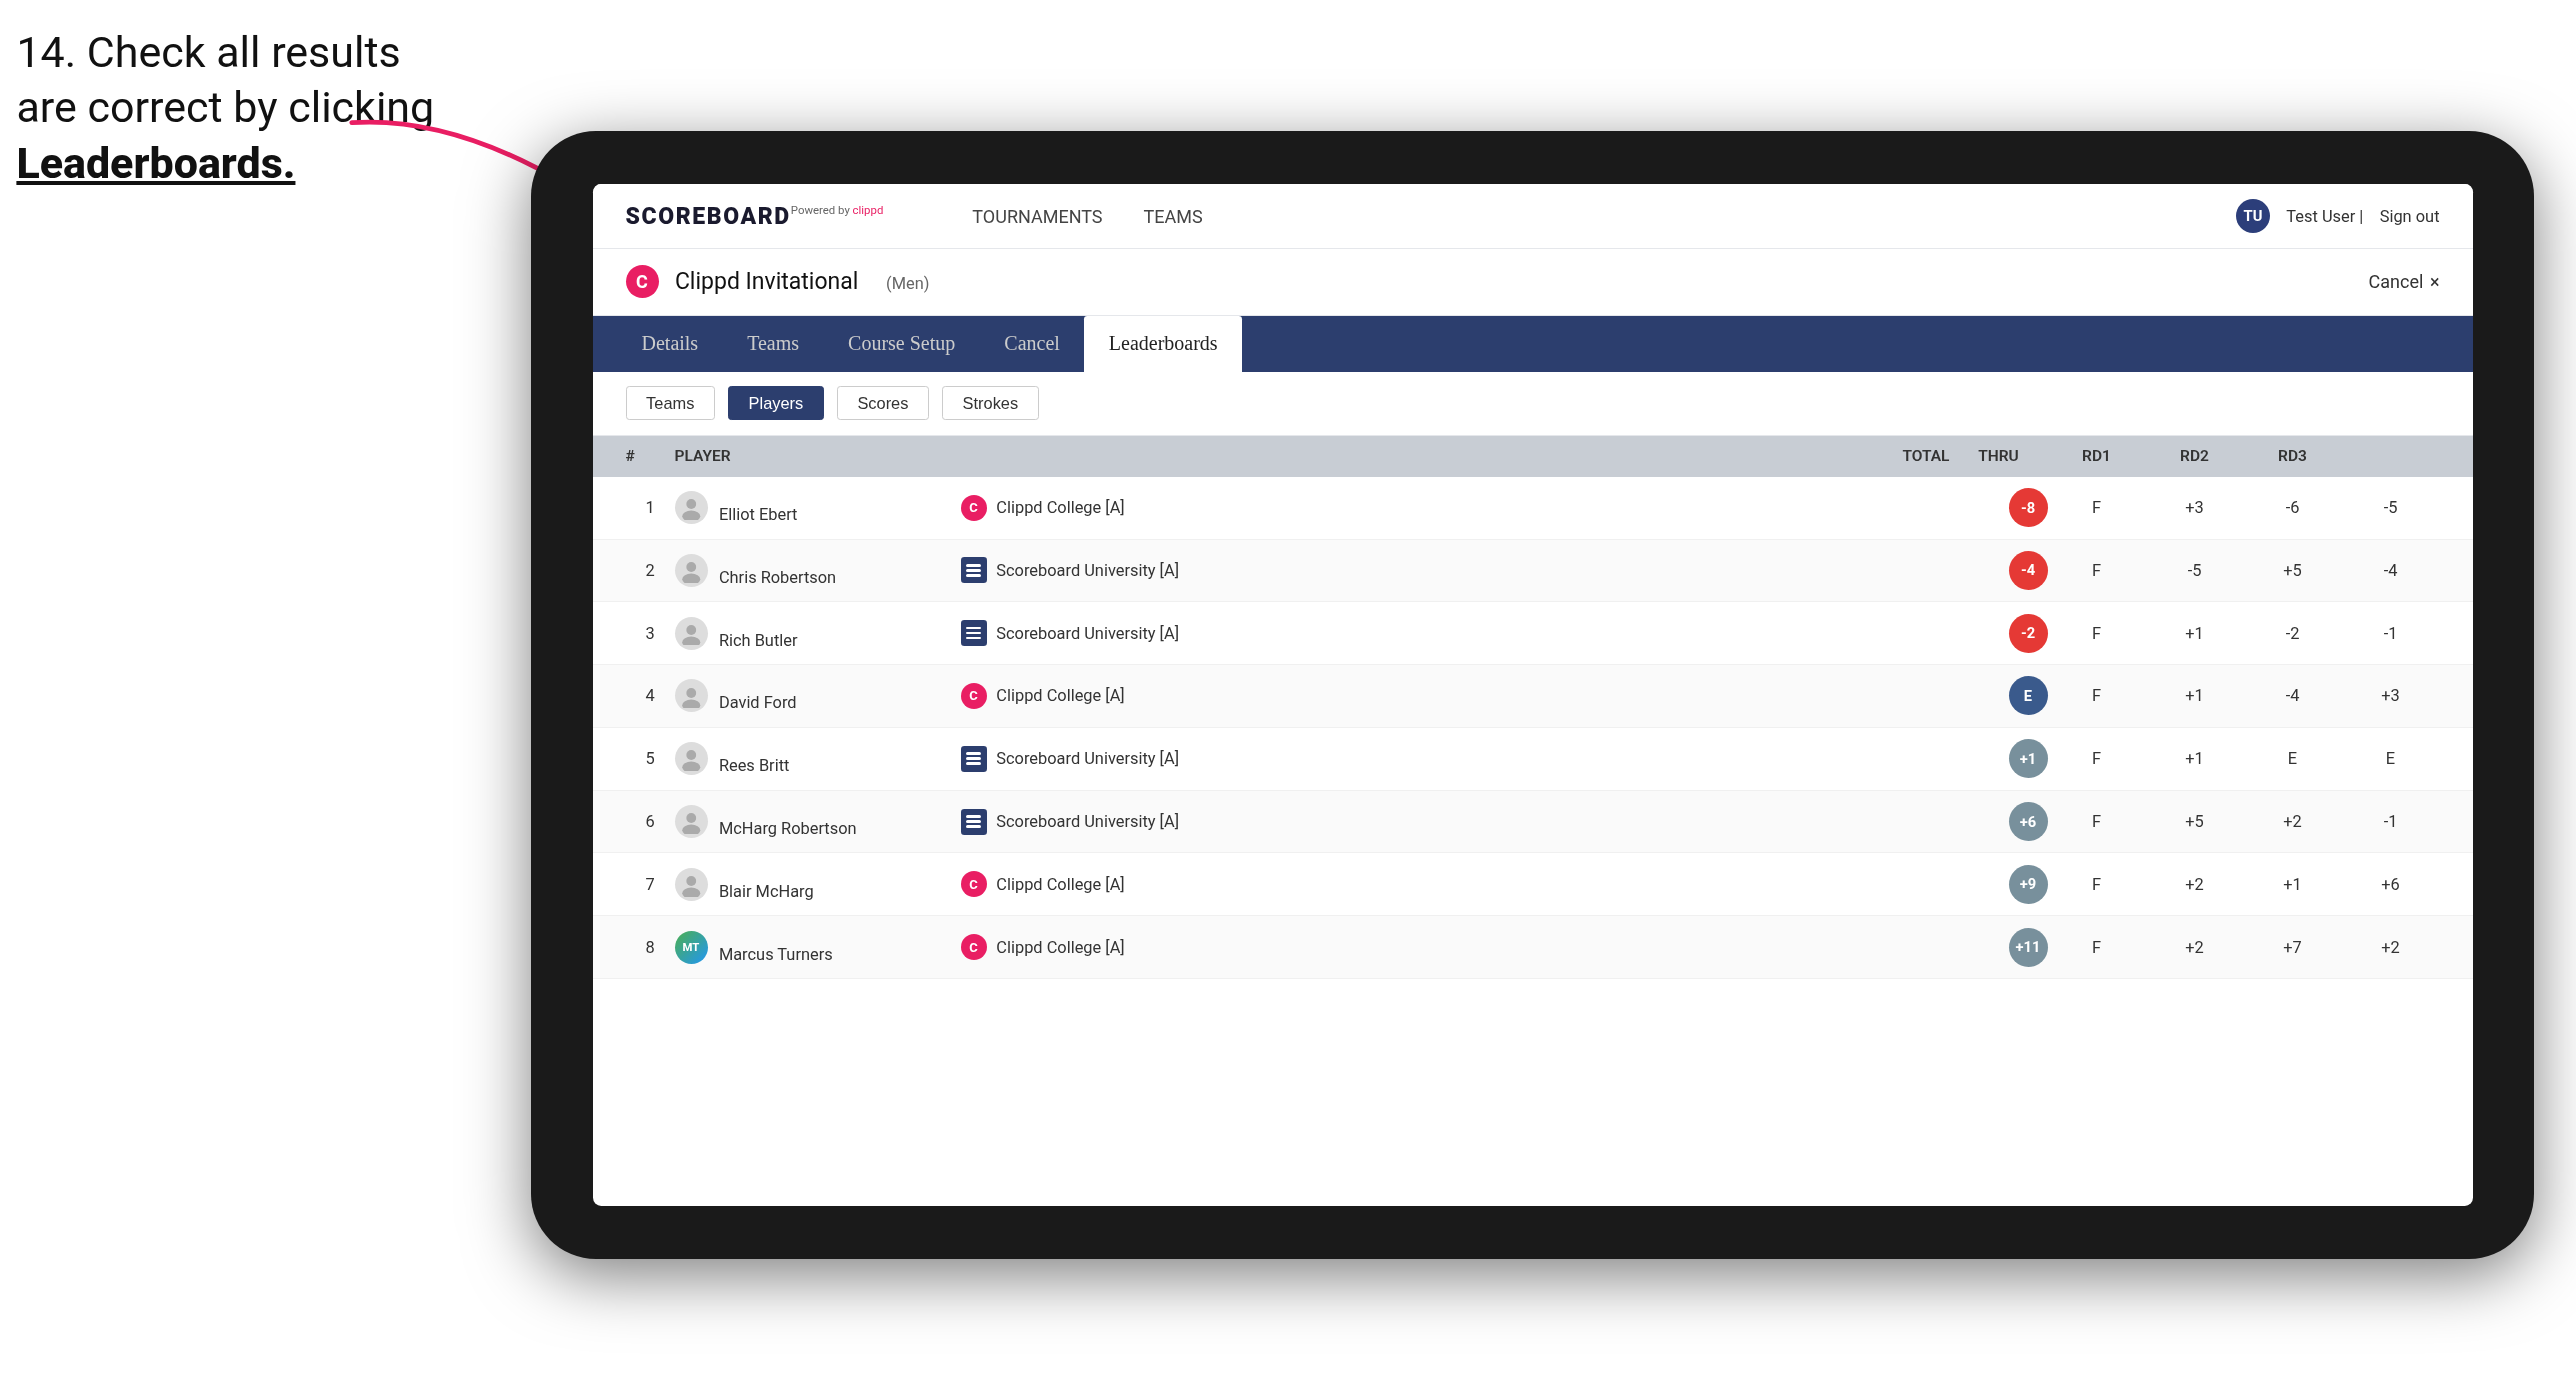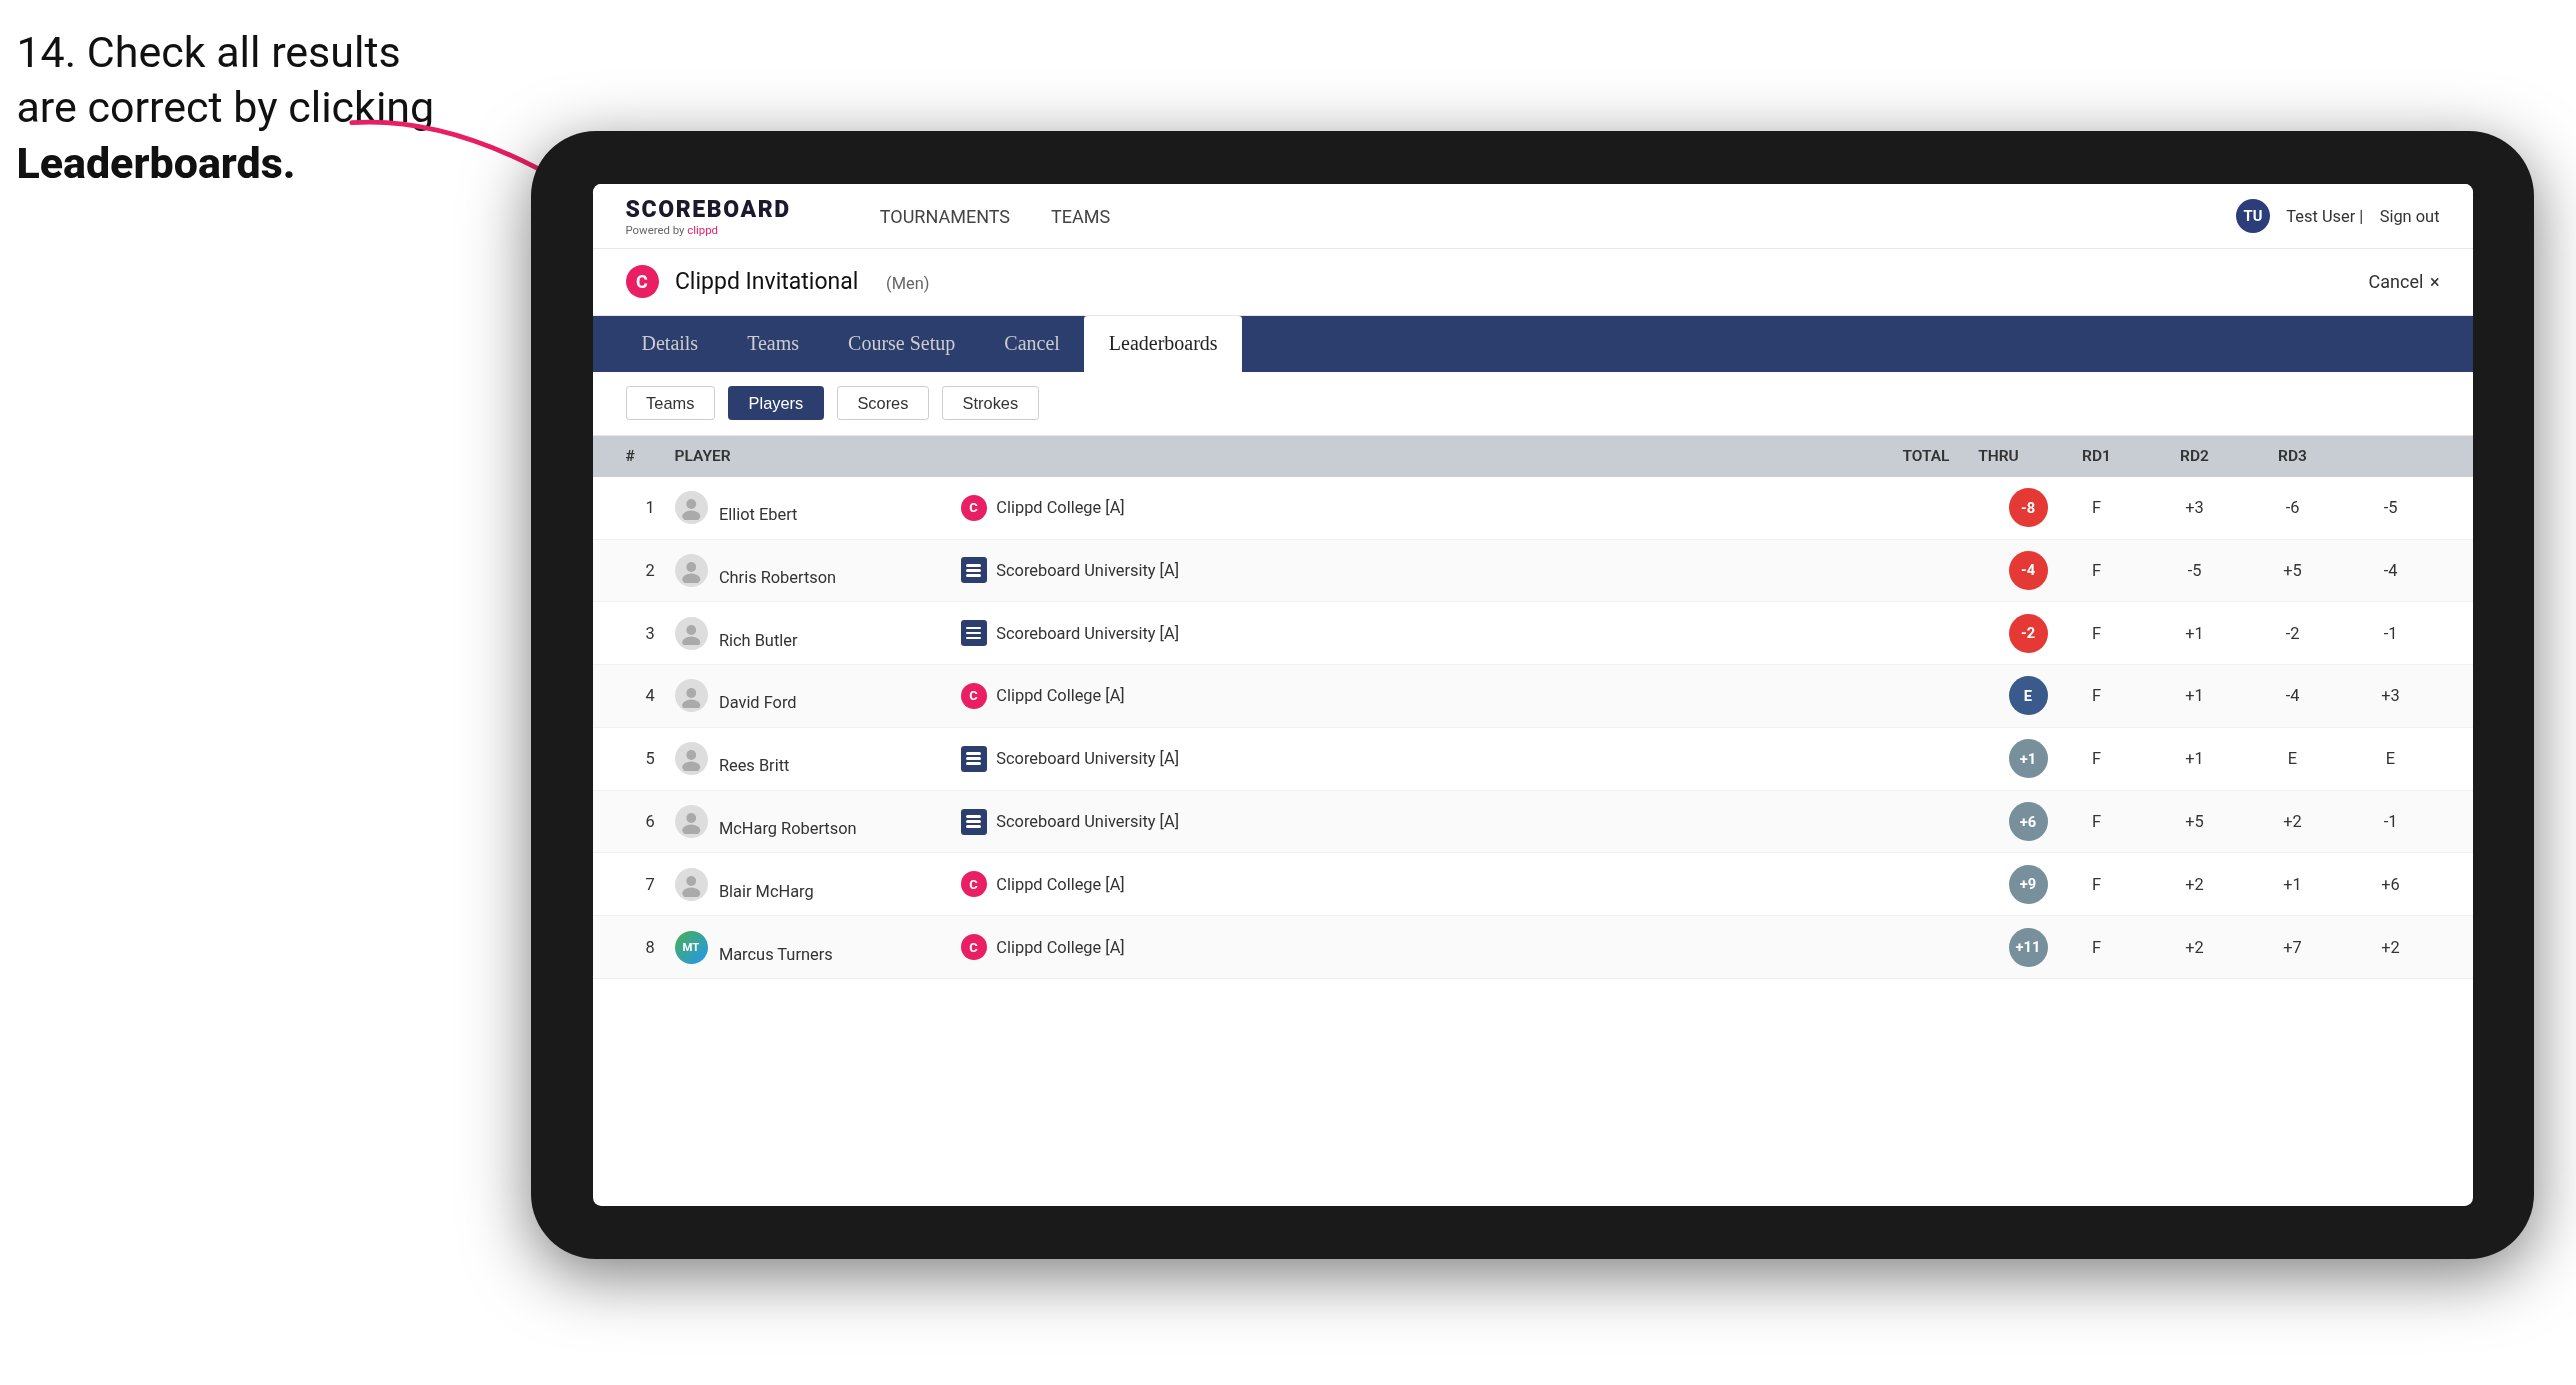--- a/index.html
+++ b/index.html
@@ -15,21 +15,21 @@
     
     .instruction {
       position: absolute;
       top: 24.5px;
       left: 16.4px;
       font-size: 43px;
       line-height: 1.3;
       color: #111;
       max-width: 491px;
     }
-    .instruction strong { font-weight: 800; }
+    .instruction strong { font-weight: 800; text-decoration: underline; }
 
     
     .arrow-container {
       position: absolute;
       top: 106px;
       left: 311px;
       width: 392px;
       height: 164px;
       pointer-events: none;
     }
@@ -69,21 +69,21 @@
       border-bottom: 0.8px solid #e5e7eb;
       display: flex;
       align-items: center;
       padding: 0 33px;
       height: 65px;
       flex-shrink: 0;
     }
 
     .logo-area {
       display: flex;
-      flex-direction: column;
+      flex-direction: row;
       margin-right: 49px;
     }
     .logo-text {
       font-size: 23px;
       font-weight: 900;
       letter-spacing: 1.6px;
       color: #1a1a2e;
     }
     .logo-sub {
       font-size: 11.4px;

